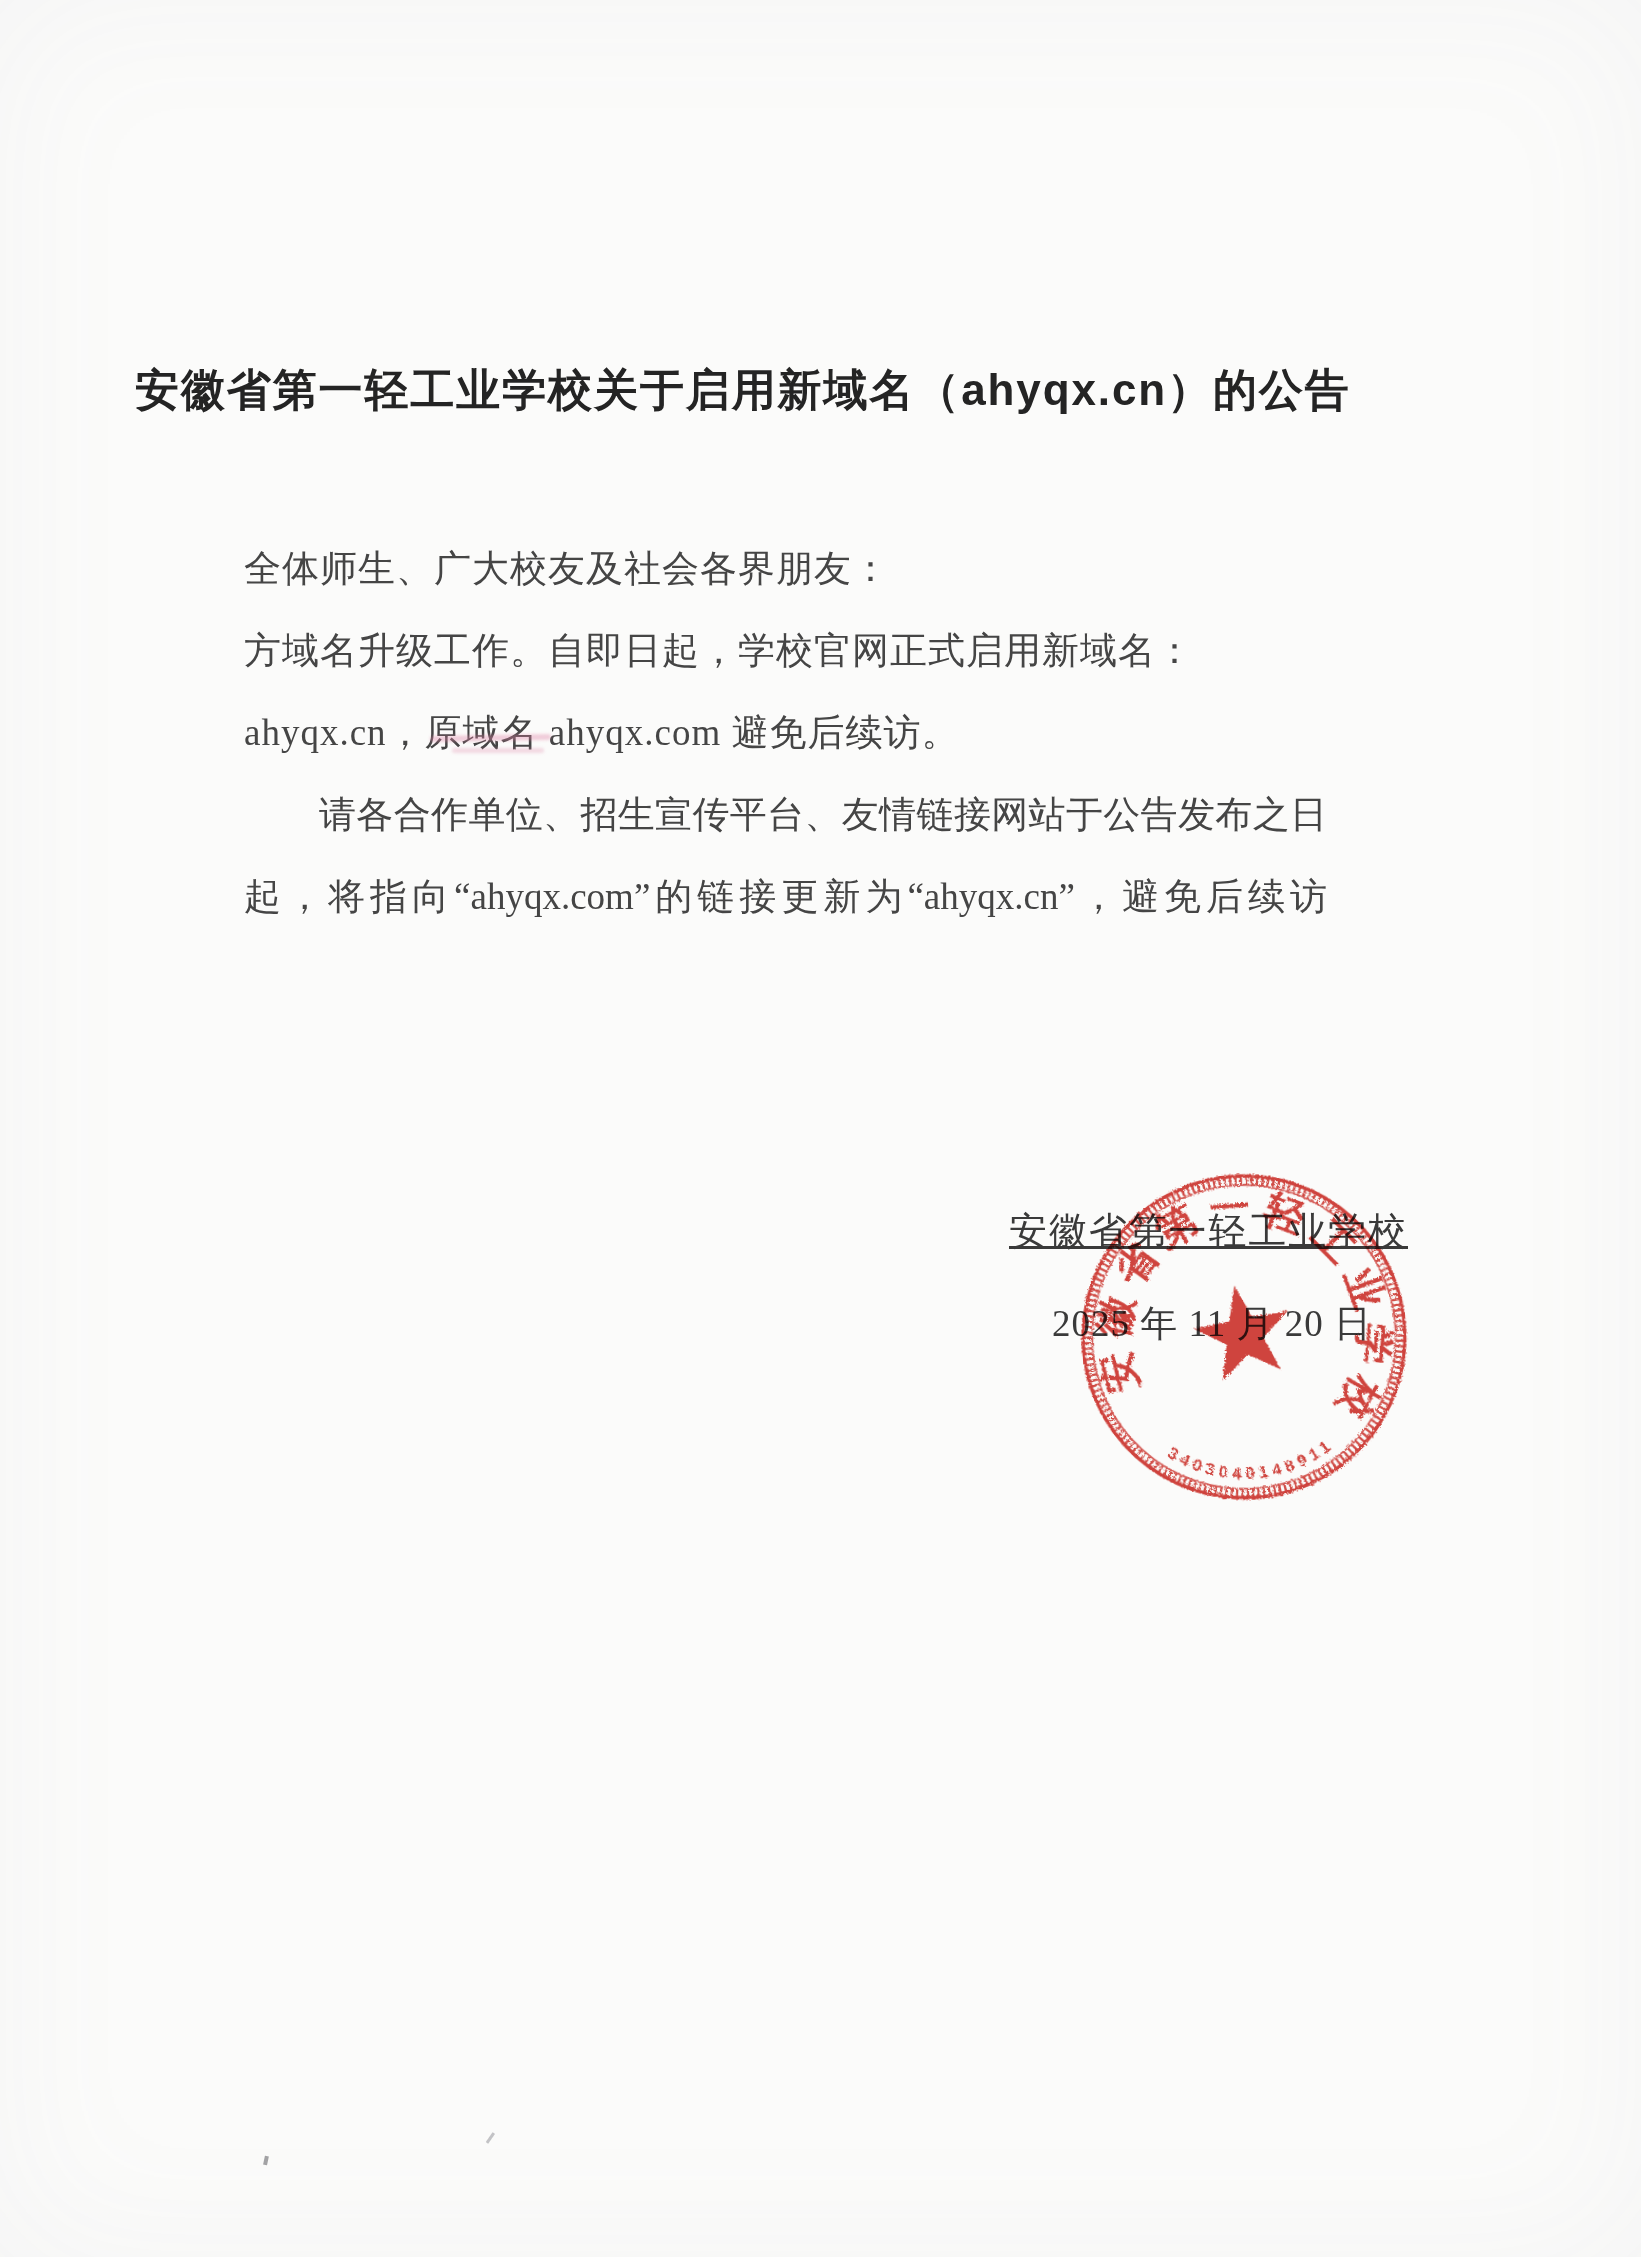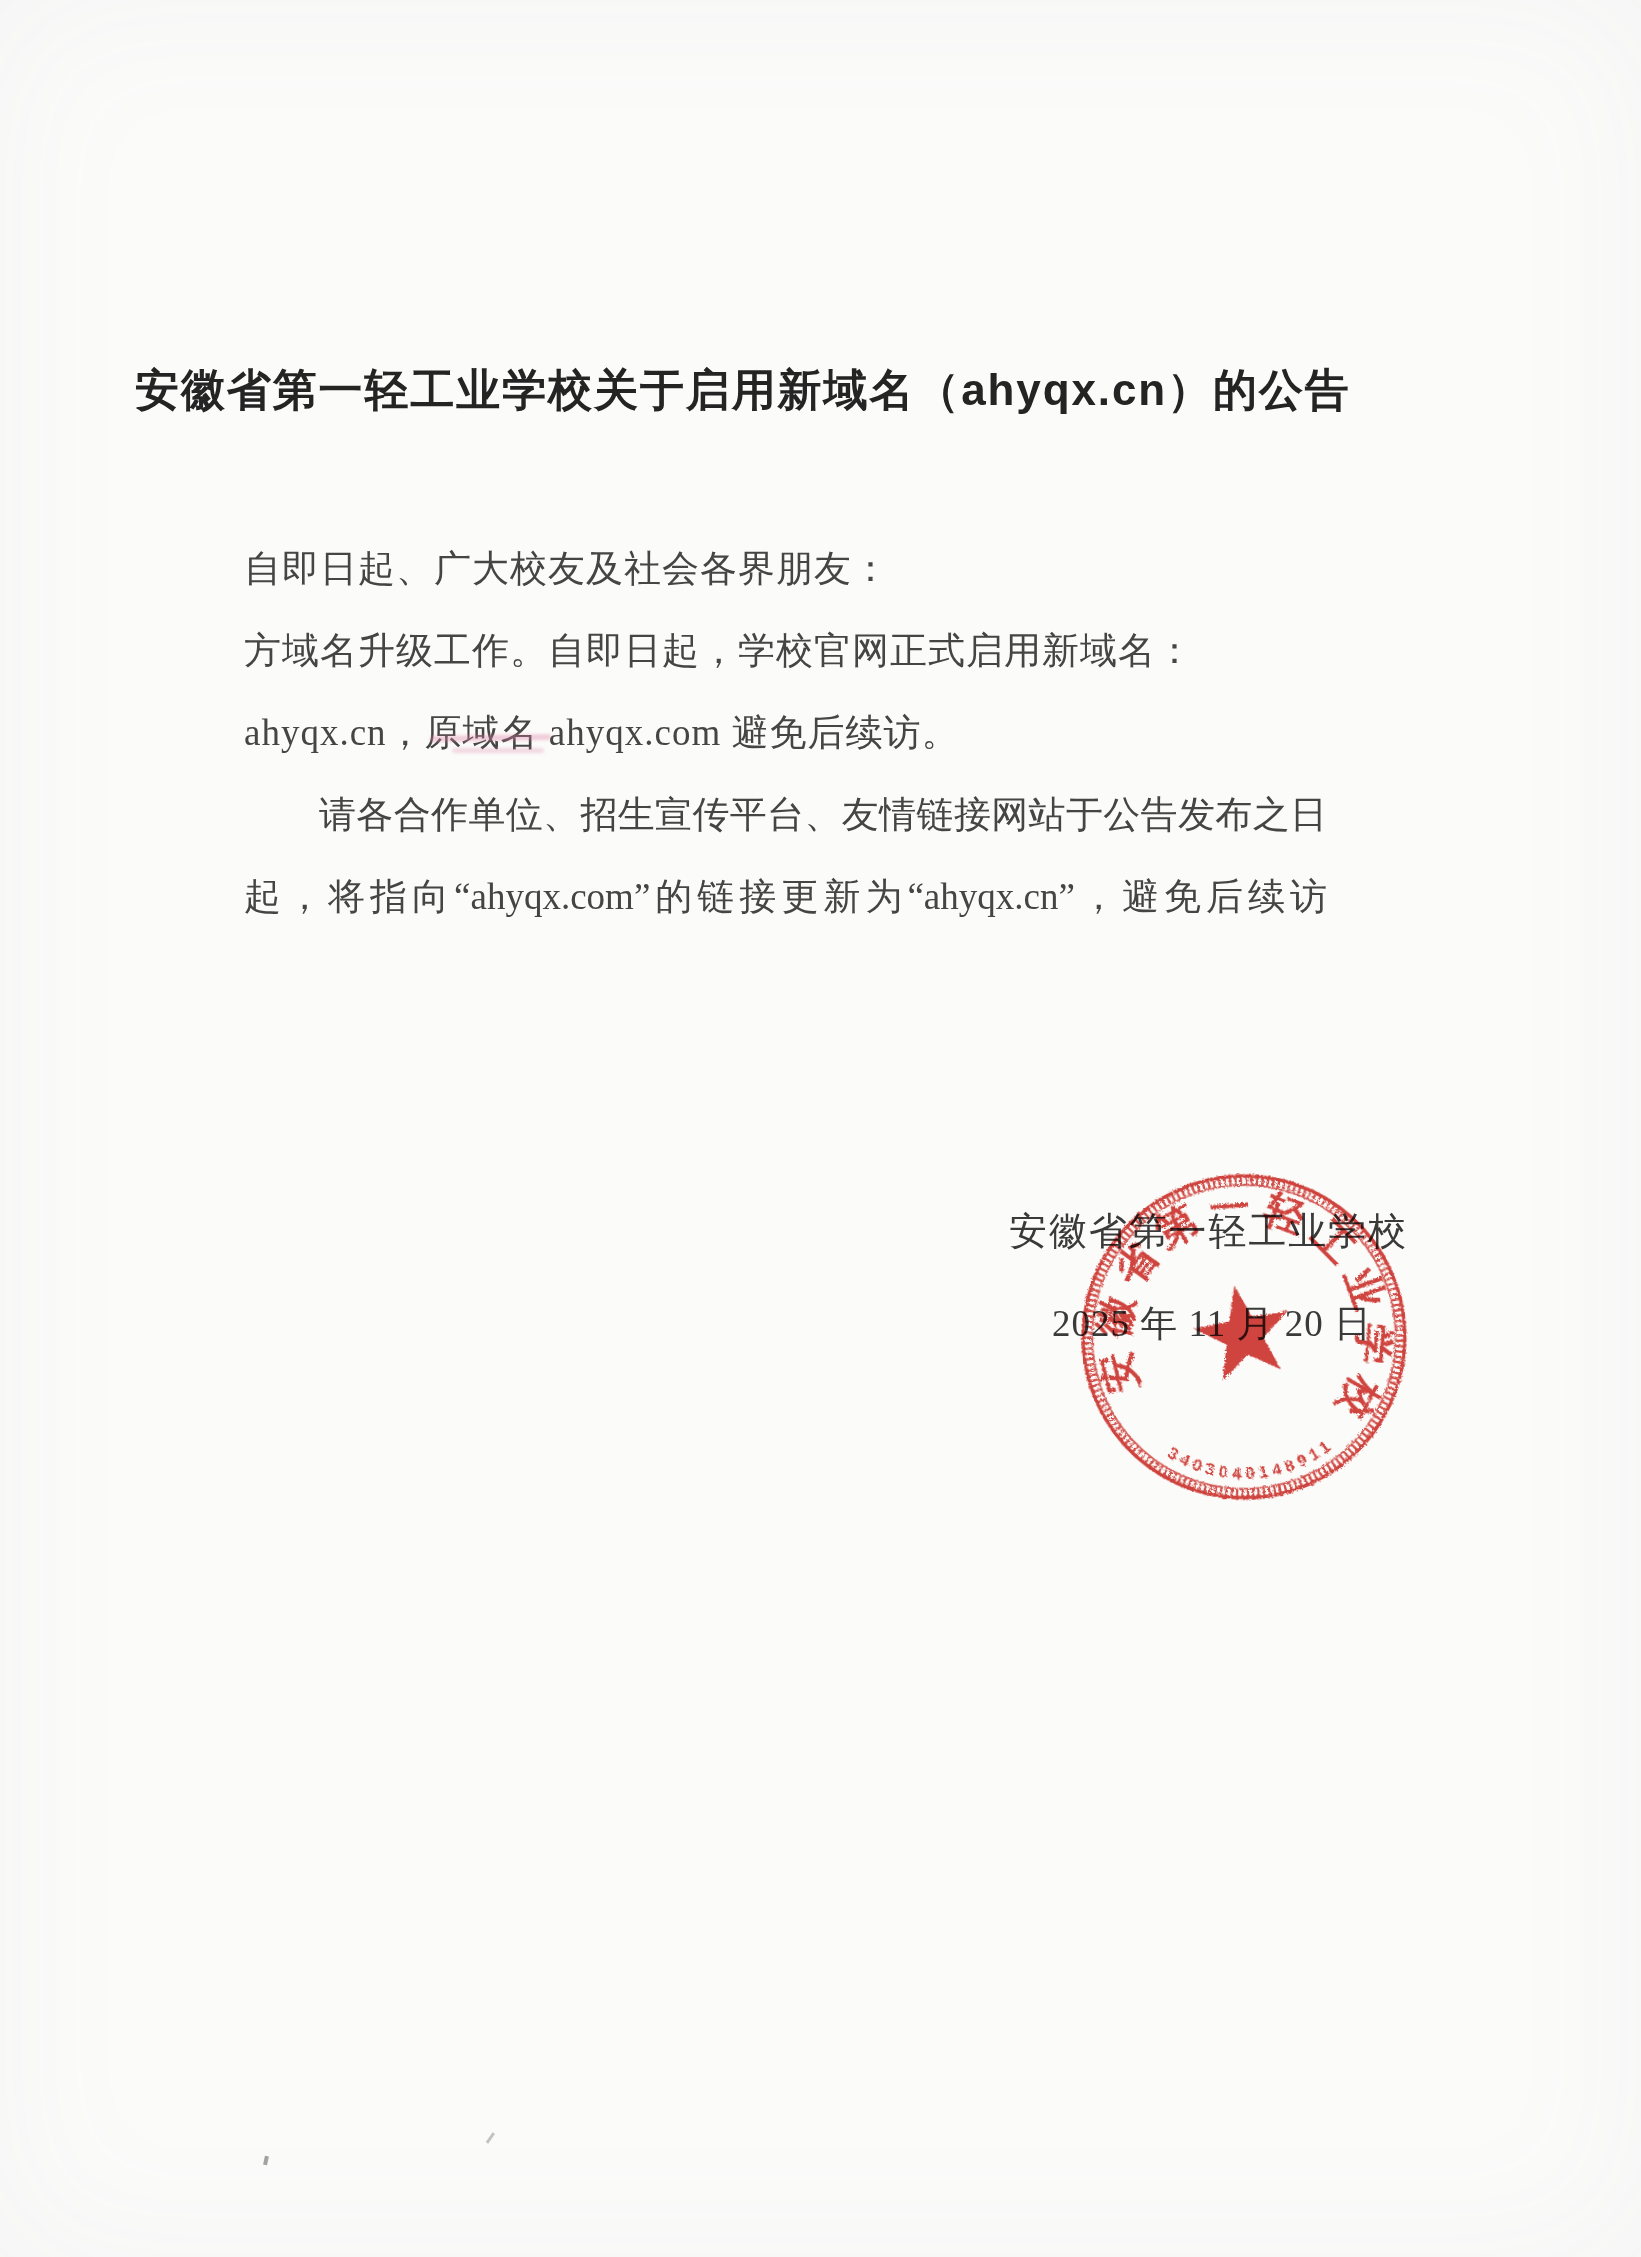--- a/index.html
+++ b/index.html
@@ -52,20 +52,21 @@
   }
   .signature-block {
     position: absolute;
     left: 1009px;
     top: 1205px;
     color: #3a3a3a;
     font-size: 38px;
     letter-spacing: 1.9px;
     line-height: 53px;
     white-space: nowrap;
+    text-decoration: underline;
   }
   .signature-date {
     position: absolute;
     left: 1052px;
     top: 1297px;
     color: #3a3a3a;
     font-size: 37px;
     letter-spacing: 1px;
     line-height: 53px;
     white-space: nowrap;
@@ -129,21 +130,21 @@
   }
 </style>
 </head>
 <body>
 
 <div class="page">
 
   <h1 class="doc-title">安徽省第一轻工业学校关于启用新域名（ahyqx.cn）的公告</h1>
 
   <div class="doc-body">
-    <div class="doc-line">自即日起、广大校友及社会各界朋友：</div>
+    <div class="doc-line">全体师生、广大校友及社会各界朋友：</div>
     <div class="doc-line">方域名升级工作。自即日起，学校官网正式启用新域名：</div>
     <div class="doc-line">ahyqx.cn，原域名 ahyqx.com 避免后续访。</div>
     <div class="doc-line indent fill">请各合作单位、招生宣传平台、友情链接网站于公告发布之日</div>
     <div class="doc-line fill">起，将指向“ahyqx.com”的链接更新为“ahyqx.cn”，避免后续访</div>
   </div>
 
   <div class="signature-block">安徽省第一轻工业学校</div>
 
   <div class="signature-date">2025 年 11 月 20 日</div>
 

